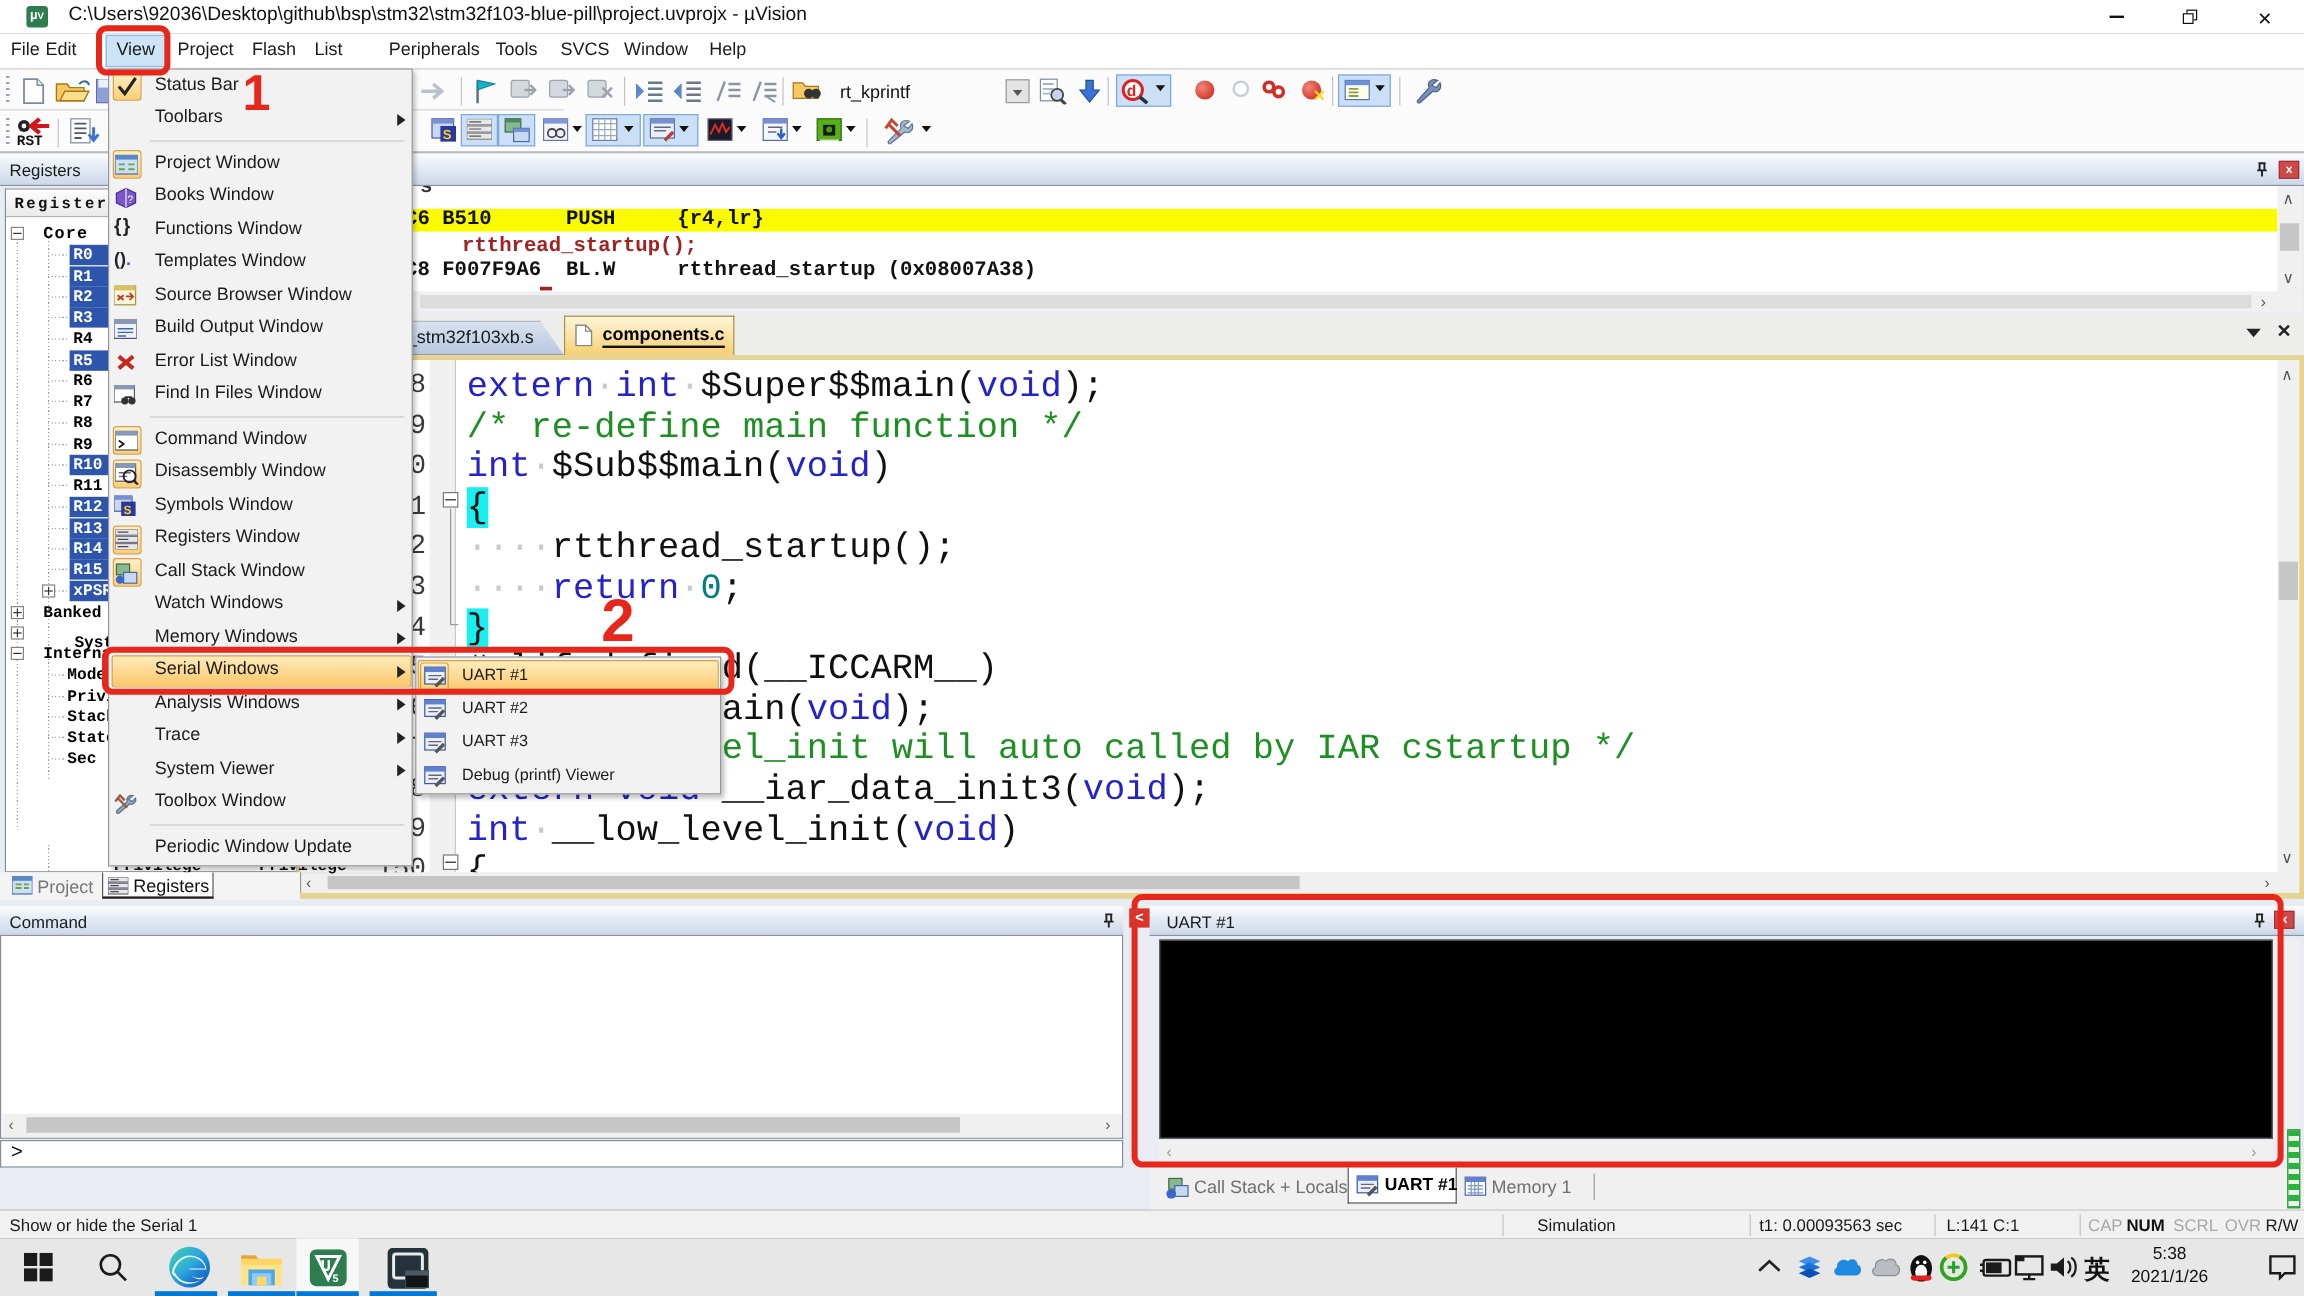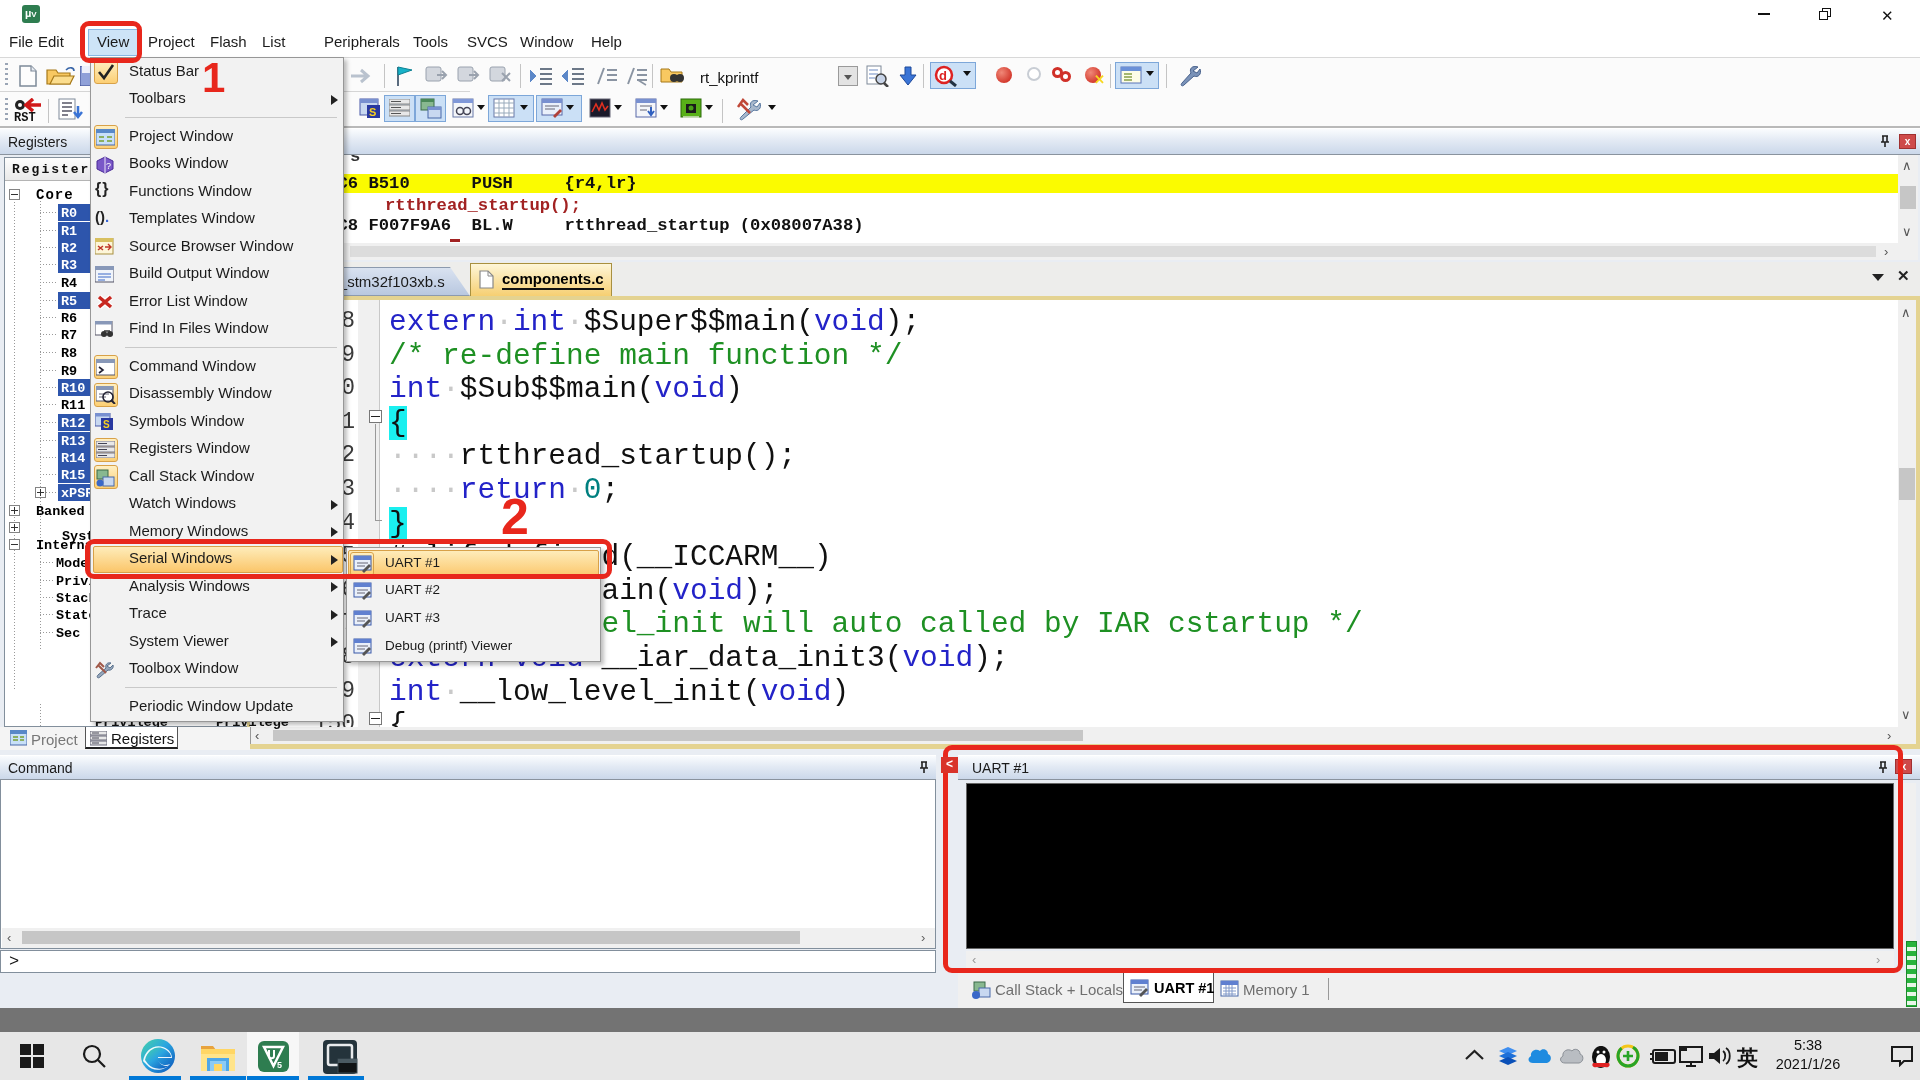--- a/index.html
+++ b/index.html
@@ -28,20 +28,21 @@
 .sep{position:absolute;width:1px;background:#C4C4C4;}
 </style>
 </head>
 <body>
 <div id="app">
 
 <div class="abs" style="left:0;top:0;width:1920px;height:28px;background:#FFFFFF;"></div>
 <div class="abs" style="left:22px;top:5px;width:18px;height:18px;border-radius:3px;background:#2E7D50;">
   <div class="abs" style="left:3px;top:2px;color:#fff;font-size:11px;font-weight:bold;">µ<span style="font-size:8px;">V</span></div>
 </div>
+<div class="abs" style="left:57px;top:4px;font-size:16px;color:#111;">C:\Users\92036\Desktop\github\bsp\stm32\stm32f103-blue-pill\project.uvprojx - µVision</div>
 
 <div class="abs" style="left:1758px;top:13px;width:12px;height:1.5px;background:#111;"></div>
 <div class="abs" style="left:1822px;top:8px;width:9px;height:9px;border:1.5px solid #111;"></div>
 <div class="abs" style="left:1819px;top:11px;width:9px;height:9px;border:1.5px solid #111;background:#fff;"></div>
 <div class="abs" style="left:1881px;top:7px;font-size:15px;color:#111;">✕</div>
 
 <div class="abs" style="left:0;top:28px;width:1920px;height:29px;background:#FFFFFF;">
   <div class="abs" style="left:88px;top:1px;width:50px;height:27px;background:#CDE4F7;border:1px solid #88B8E4;"></div>
   <div class="abs" style="left:9px;top:5px;font-size:15px;color:#1b1b1b;">File</div>
   <div class="abs" style="left:38px;top:5px;font-size:15px;color:#1b1b1b;">Edit</div>
@@ -523,20 +524,35 @@
         <rect x="1" y="1" width="17" height="15" fill="#fff" stroke="#4868A8"></rect>
         <rect x="1" y="1" width="17" height="4" fill="#6080D0"></rect>
         <path d="M3 8 H16 M3 11 H16 M3 14 H16 M6 5 V16 M9 5 V16 M12 5 V16" stroke="#8098C8" stroke-width="1"></path>
       </svg>
   <div class="abs" style="left:285px;top:8px;font-size:15px;color:#6F6F6F;">Memory 1</div>
   <div class="abs" style="left:370px;top:5px;width:1px;height:22px;background:#999;"></div>
 </div>
 
 <div class="abs" style="left:1906px;top:941px;width:11px;height:66px;background:repeating-linear-gradient(180deg,#28B43C 0 5px,#E8F6E8 5px 9px);border:1px solid #1A8A2A;z-index:5;"></div>
 
+<div class="abs" id="statusbar" style="left:0;top:1008px;width:1920px;height:24px;background:#F1F1F1;border-top:1px solid #CFCFCF;">
+  <div class="abs" style="left:8px;top:4px;font-size:14px;color:#1a1a1a;">Show or hide the Serial 1</div>
+  <div class="sep" style="left:1252px;top:3px;height:18px;"></div>
+  <div class="abs" style="left:1281px;top:4px;font-size:14px;color:#1a1a1a;">Simulation</div>
+  <div class="sep" style="left:1458px;top:3px;height:18px;"></div>
+  <div class="abs" style="left:1466px;top:4px;font-size:14px;color:#1a1a1a;">t1: 0.00093563 sec</div>
+  <div class="sep" style="left:1612px;top:3px;height:18px;"></div>
+  <div class="abs" style="left:1622px;top:4px;font-size:14px;color:#1a1a1a;">L:141 C:1</div>
+  <div class="sep" style="left:1733px;top:3px;height:18px;"></div>
+  <div class="abs" style="left:1740px;top:4px;font-size:14px;color:#A8A8A8;">CAP</div>
+  <div class="abs" style="left:1772px;top:4px;font-size:14px;font-weight:bold;color:#111;">NUM</div>
+  <div class="abs" style="left:1811px;top:4px;font-size:14px;color:#A8A8A8;">SCRL</div>
+  <div class="abs" style="left:1854px;top:4px;font-size:14px;color:#A8A8A8;">OVR</div>
+  <div class="abs" style="left:1888px;top:4px;font-size:14px;color:#1a1a1a;">R/W</div>
+</div>
 
 <div class="abs" id="taskbar" style="left:0;top:1032px;width:1920px;height:48px;background:#E7E7E7;">
 
   <svg class="abs" style="left:20px;top:12px;" width="24" height="24">
         <rect x="0" y="0" width="11" height="11" fill="#1a1a1a"></rect>
         <rect x="13" y="0" width="11" height="11" fill="#1a1a1a"></rect>
         <rect x="0" y="13" width="11" height="11" fill="#1a1a1a"></rect>
         <rect x="13" y="13" width="11" height="11" fill="#1a1a1a"></rect>
       </svg>
 

